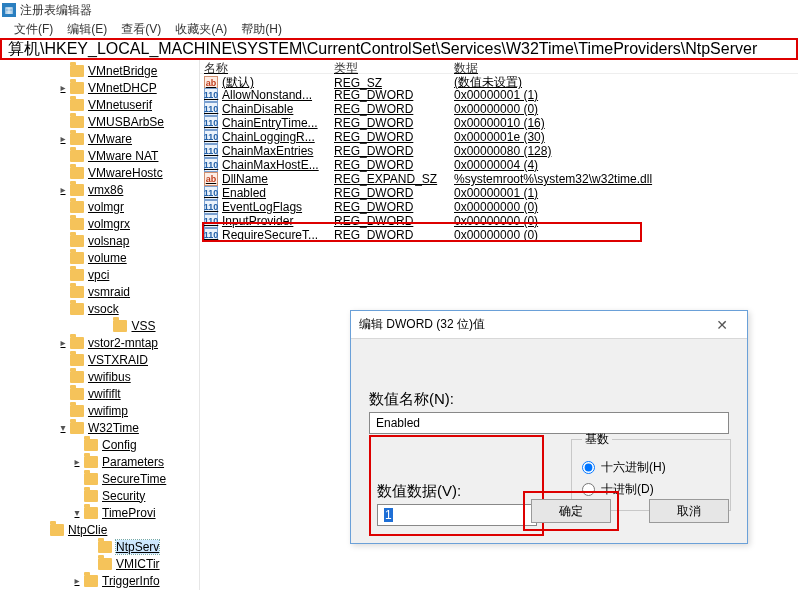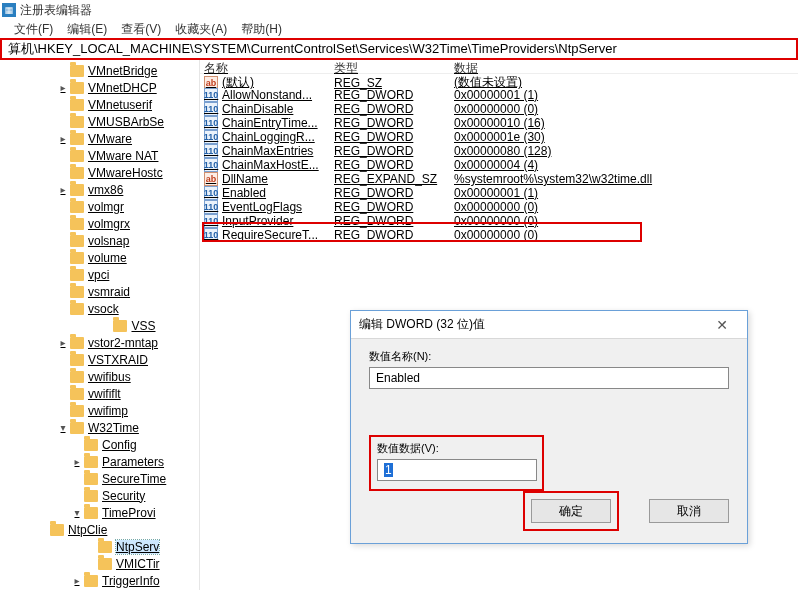--- a/index.html
+++ b/index.html
@@ -39,21 +39,21 @@
     color: #333;
   }
   .menubar span { cursor: default; }
   
   .addrbar {
     height: 22px;
     border: 2px solid #d00;
     display: flex;
     align-items: center;
     padding: 0 6px;
-    font-size: 13px;
+    font-size: 16px;
     color: #000;
     background: #fff;
   }
   
   .main {
     display: flex;
     height: calc(590px - 20px - 18px - 22px);
     text-decoration: underline;
   }
   
@@ -145,21 +145,21 @@
   .dlg-close {
     width: 34px; height: 20px;
     display:flex; align-items:center; justify-content:center;
     font-size: 14px; color:#555;
   }
   .dlg-body {
     flex:1;
     padding: 10px 18px 6px 18px;
     position: relative;
   }
-  .dlg-lbl { font-size:11px; margin-bottom:3px; }
+  .dlg-lbl { font-size:15px; margin-bottom:3px;margin-top:41px; }
   .dlg-input {
     width: 100%; height: 22px;
     border:1px solid #888;
     background:#fff;
     padding: 2px 6px;
     font-size:12px;
     font-family: inherit;
   }
   .dlg-valgroup {
     position:absolute;
@@ -498,20 +498,31 @@
     <div class="dlg-lbl">数值名称(N):</div>
     <input class="dlg-input" readonly="" value="Enabled" style="">
 
     <div class="dlg-valgroup">
       <div class="dlg-lbl">数值数据(V):</div>
       <div class="dlg-input" style="display:flex;align-items:center;">
         <span class="val-selected">1</span>
       </div>
     </div>
 
+    <fieldset class="radix">
+      <legend>基数</legend>
+      <label>
+        <input type="radio" name="radix" checked="" style="">
+        <span>十六进制(H)</span>
+      </label>
+      <label>
+        <input type="radio" name="radix" style="">
+        <span>十进制(D)</span>
+      </label>
+    </fieldset>
 
     <div class="dlg-btns">
       <div class="ok-wrap">
         <div class="btn">
           <span>确定</span>
         </div>
       </div>
       <div class="btn" style="align-self:center;">
         <span>取消</span>
       </div>

